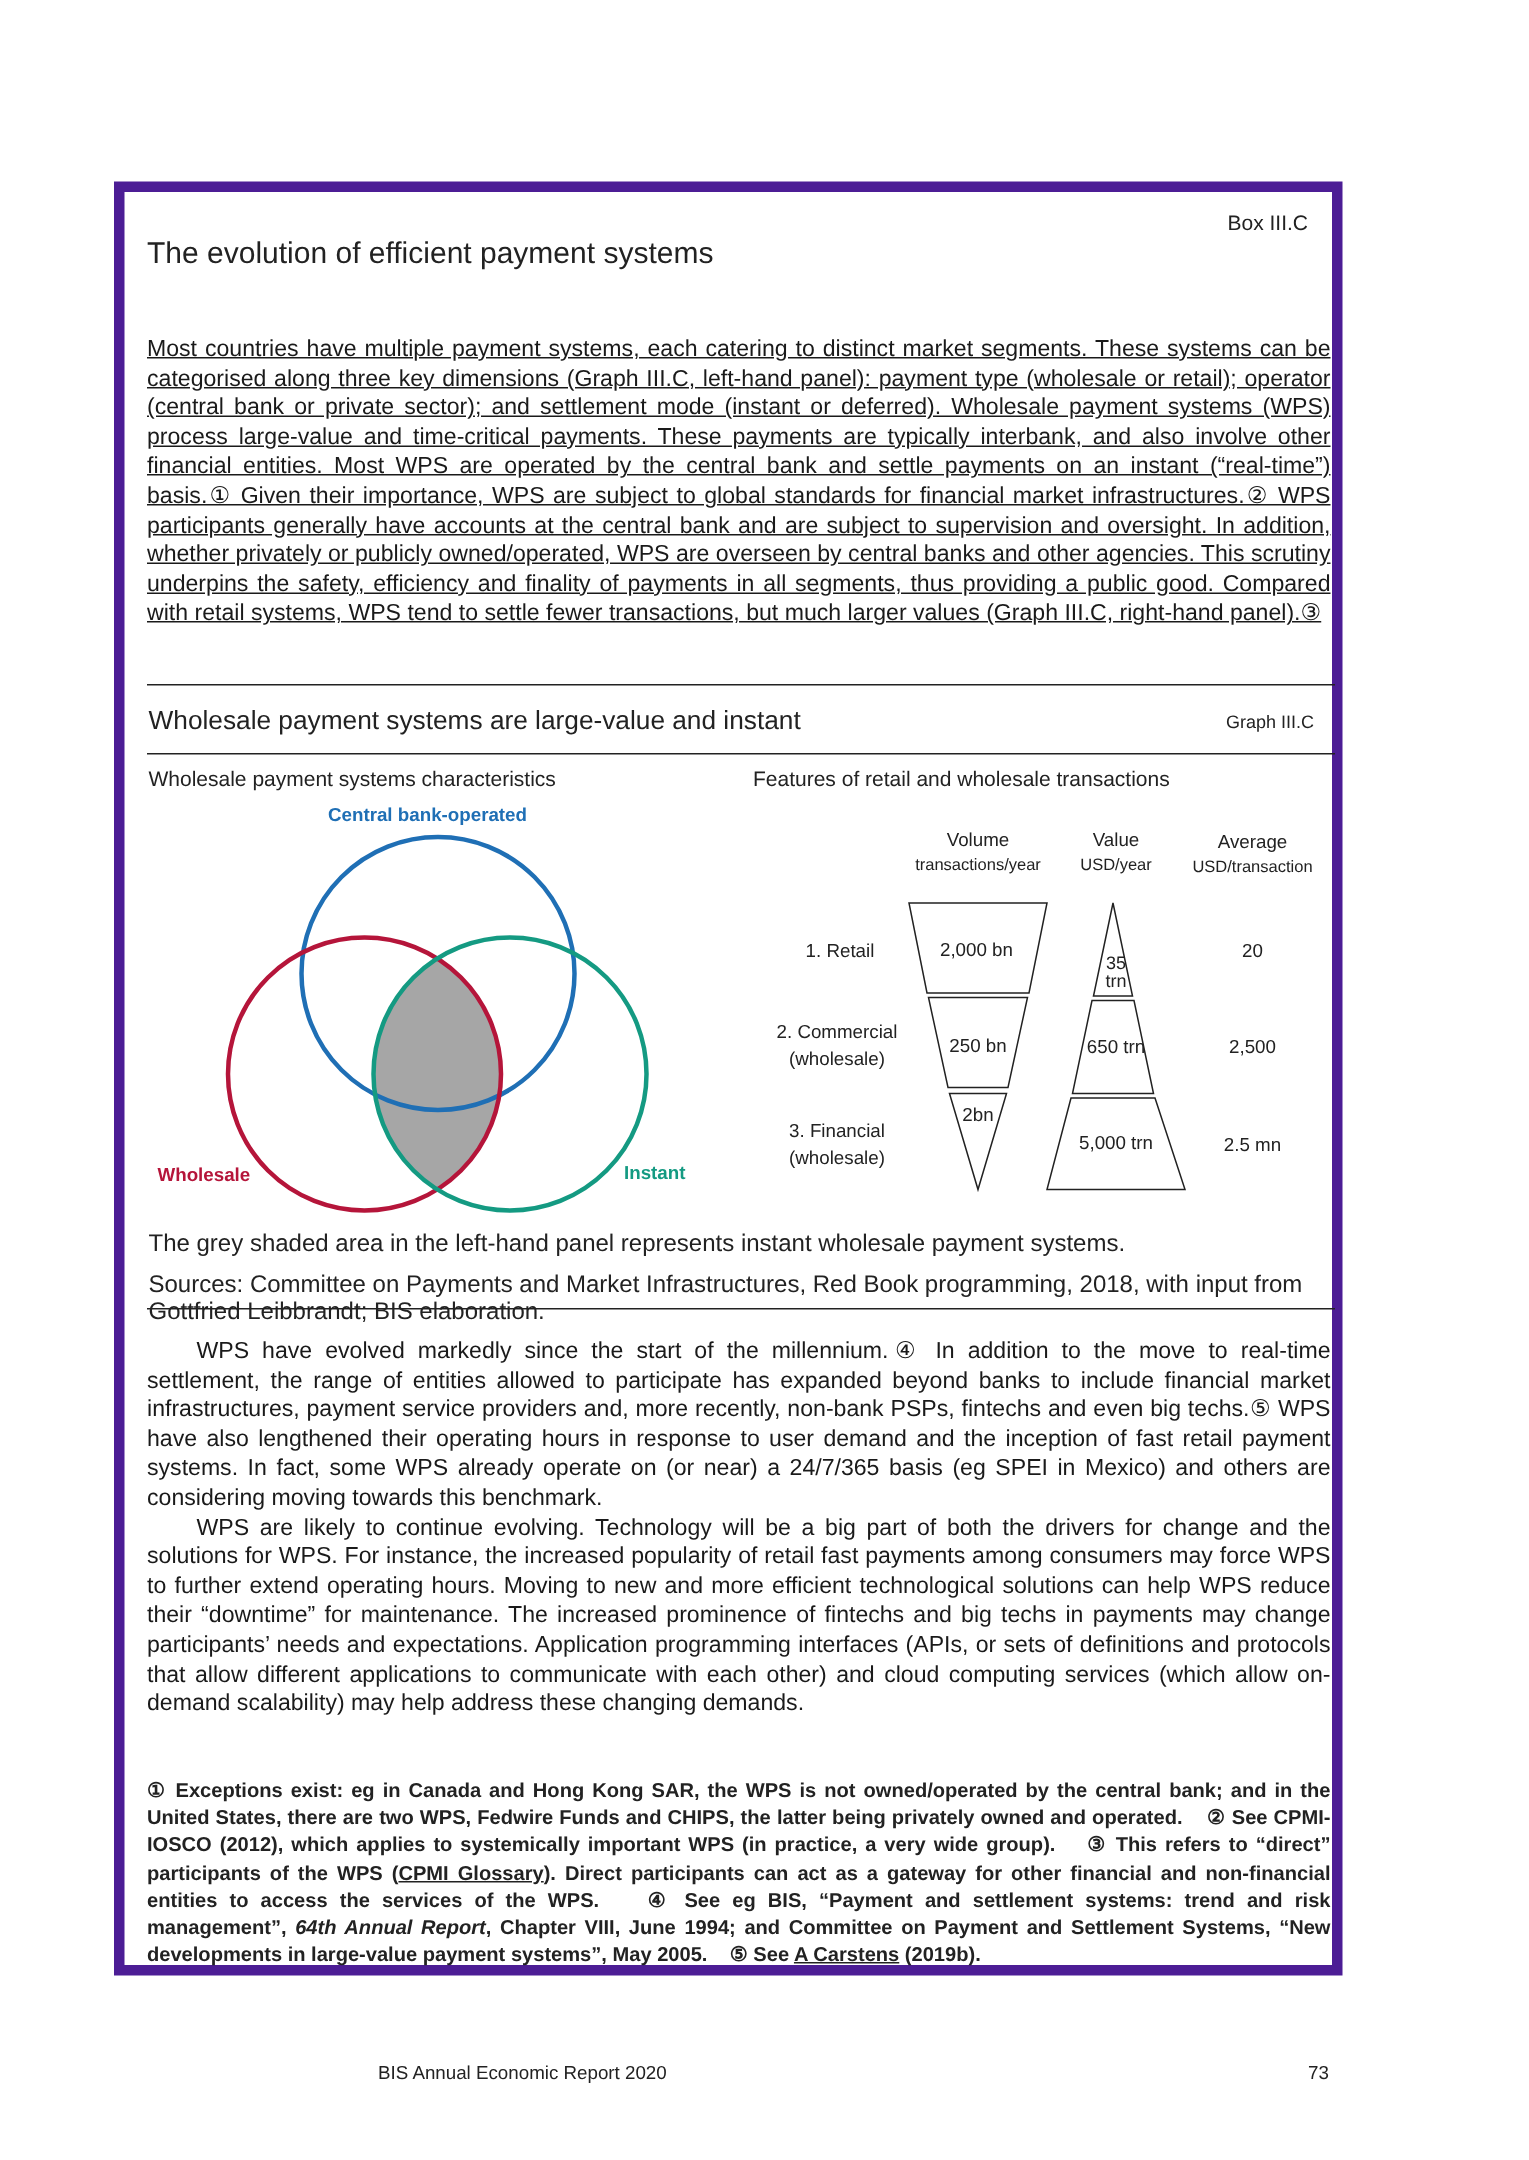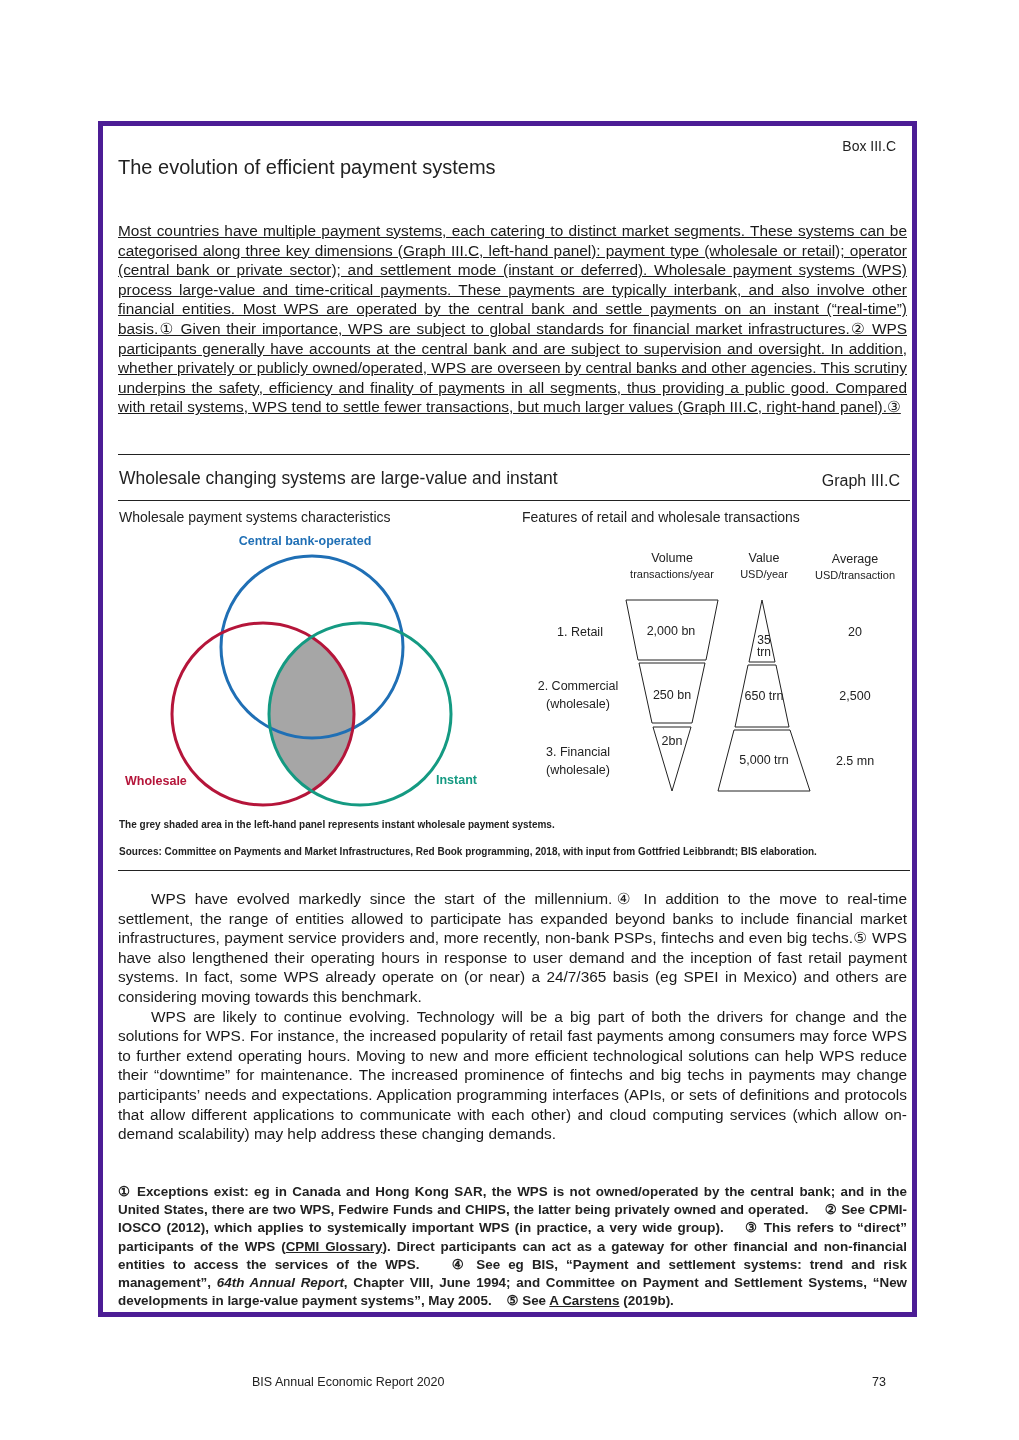--- a/index.html
+++ b/index.html
@@ -1,46 +1,46 @@
 <!DOCTYPE html>
 <html><head>
 <meta charset="utf-8">
 <style>
   html, body { margin:0; padding:0; background:#ffffff; }
   body { width:1019px; height:1440px; position:relative; font-family:"Liberation Sans", sans-serif; color:#1a1a1a; }
-  .box { position:absolute; left:98px; top:121px; width:819px; height:1196px; border:5px solid #4c1d95; box-sizing:border-box; }
+  .box { position:absolute; left:76px; top:121px; width:819px; height:1196px; border:7px solid #4c1d95; box-sizing:border-box; }
   .abs { position:absolute; }
   .box-label { right:16px; top:12px; font-size:14px; color:#222; }
   .box-title { left:15px; top:30px; font-size:20px; color:#222; }
   .para { font-size:15.4px; line-height:19.6px; text-align:justify; color:#1a1a1a; }
   .para1 { left:15px; top:95px; width:789px;text-decoration:underline; }
   .para2 { left:15px; top:763px; width:789px; }
   .para2 p { margin:0; text-indent:33px; }
   .rule { position:absolute; left:15px; width:792px; height:1px; background:#222; }
   .graph-title { left:16px; top:342px; font-size:17.5px; color:#222; }
-  .graph-label { right:12px; top:346px; font-size:16px; color:#222; }
+  .graph-label { right:12px; top:346px; font-size:12px; color:#222; }
   .panel-title { font-size:14px; color:#222; top:383px; }
-  .note { left:16px; font-size:10px; color:#222;font-weight:bold; }
+  .note { left:16px; font-size:16px; color:#222; }
   .footnotes { left:15px; top:1057px; width:789px; font-size:13.4px; line-height:18.2px; text-align:justify; color:#222;font-weight:bold; }
   .footnotes .u { text-decoration:underline; }
   .footer-title { left:252px; top:1375px; font-size:12.5px; color:#222; }
   .footer-page { left:872px; top:1375px; font-size:12.5px; color:#222; }
   svg text { font-family:"Liberation Sans", sans-serif; }
 </style>
 </head>
 <body>
 
 <div class="box">
   <div class="abs box-label">Box III.C</div>
   <div class="abs box-title">The evolution of efficient payment systems</div>
 
   <div class="abs para para1">Most countries have multiple payment systems, each catering to distinct market segments. These systems can be categorised along three key dimensions (Graph III.C, left-hand panel): payment type (wholesale or retail); operator (central bank or private sector); and settlement mode (instant or deferred). Wholesale payment systems (WPS) process large-value and time-critical payments. These payments are typically interbank, and also involve other financial entities. Most WPS are operated by the central bank and settle payments on an instant (“real-time”) basis.① Given their importance, WPS are subject to global standards for financial market infrastructures.② WPS participants generally have accounts at the central bank and are subject to supervision and oversight. In addition, whether privately or publicly owned/operated, WPS are overseen by central banks and other agencies. This scrutiny underpins the safety, efficiency and finality of payments in all segments, thus providing a public good. Compared with retail systems, WPS tend to settle fewer transactions, but much larger values (Graph III.C, right-hand panel).③</div>
 
   <div class="rule" style="top:328px;"></div>
-  <div class="abs graph-title">Wholesale changing systems are large-value and instant</div>
+  <div class="abs graph-title">Wholesale payment systems are large-value and instant</div>
   <div class="abs graph-label">Graph III.C</div>
   <div class="rule" style="top:374px;"></div>
 
   <div class="abs panel-title" style="left:16px;">Wholesale payment systems characteristics</div>
   <div class="abs panel-title" style="left:419px;">Features of retail and wholesale transactions</div>
 
   <svg class="abs" style="left:0; top:0;" width="819" height="700">
     <defs>
       <clipPath id="clipRed">
           <circle cx="160" cy="588" r="91"></circle>

